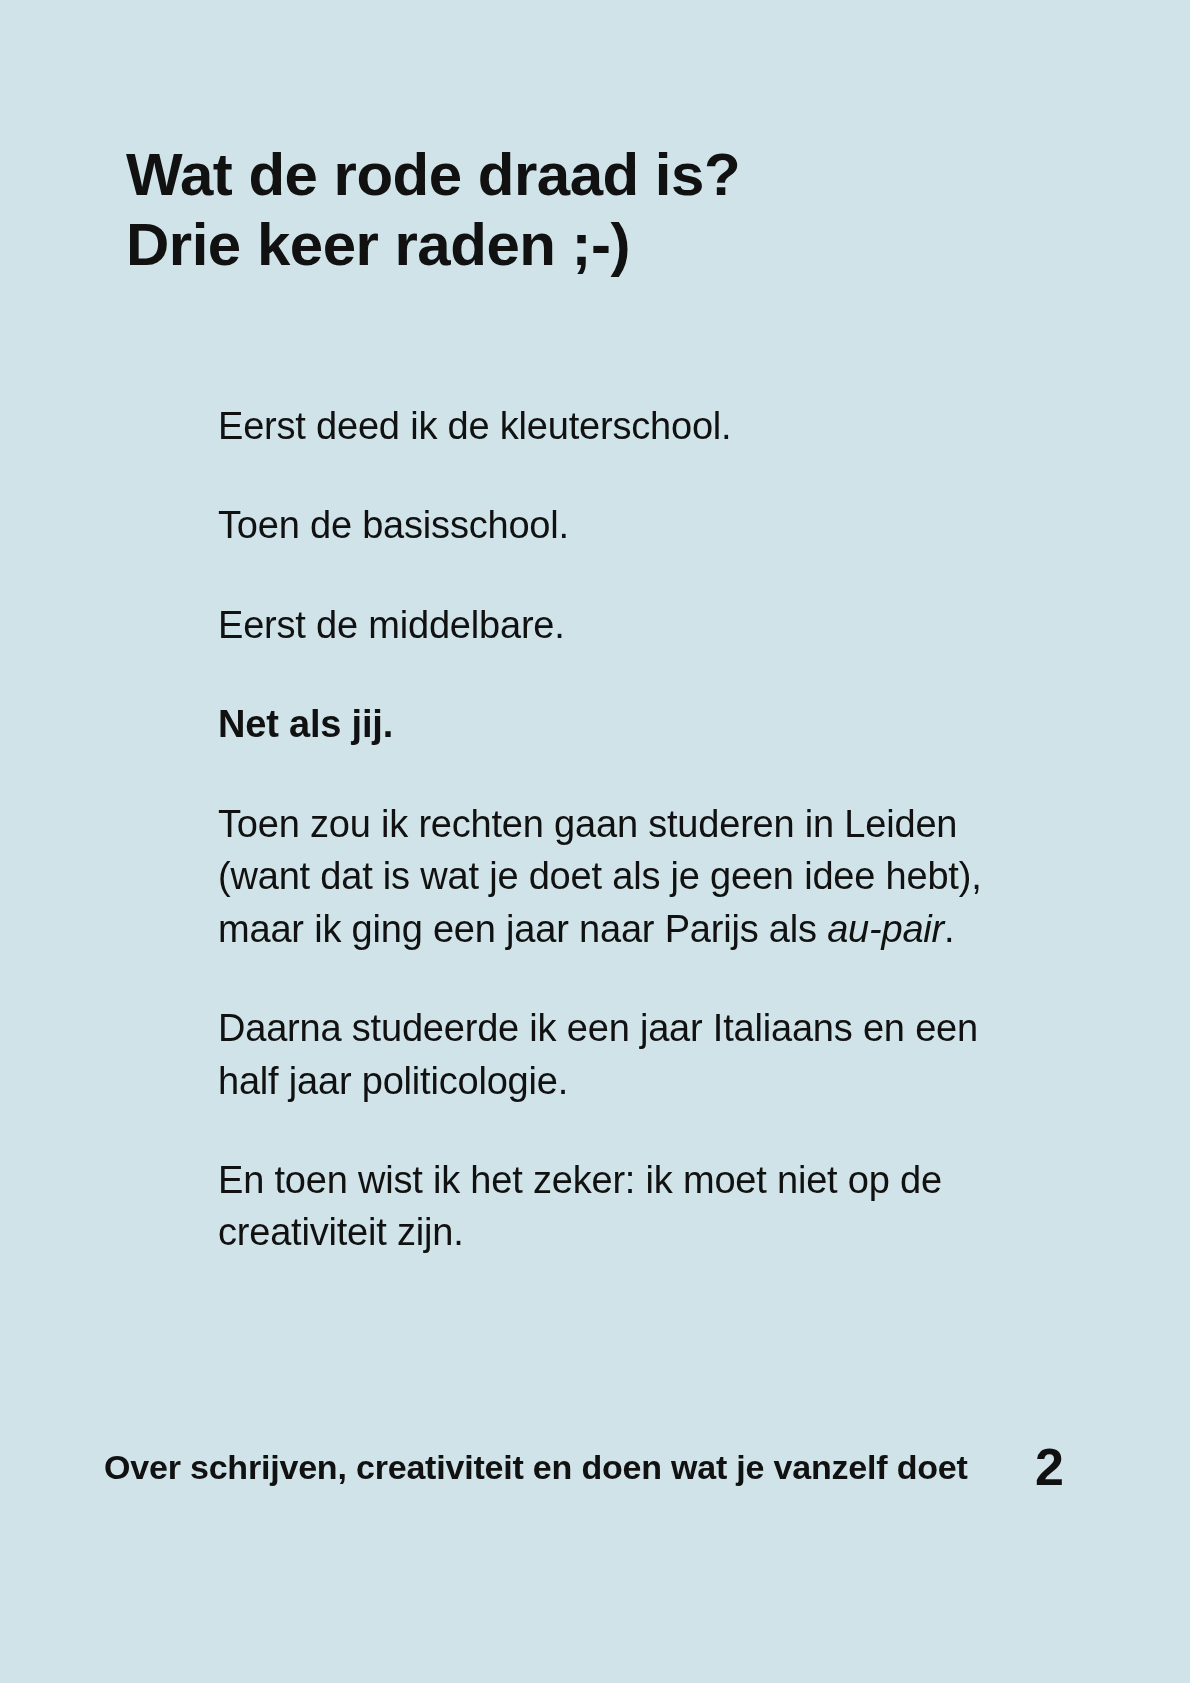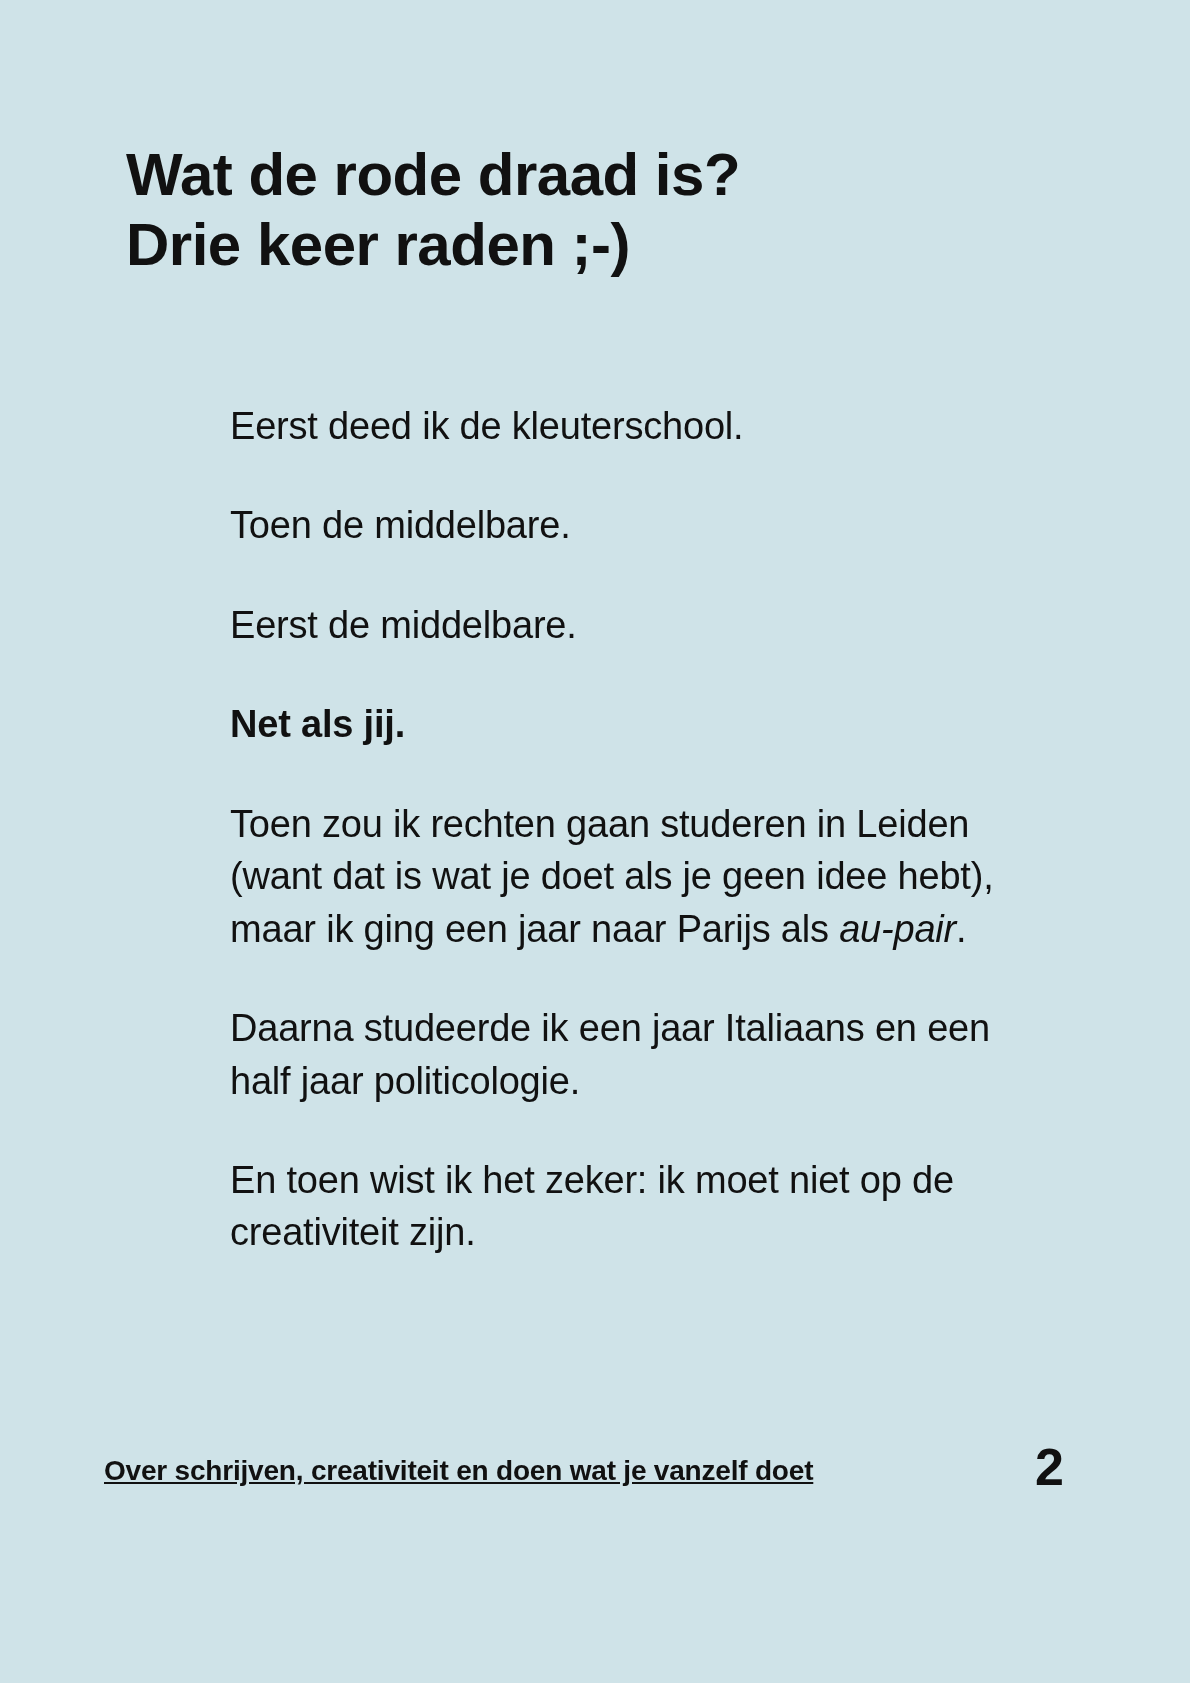--- a/index.html
+++ b/index.html
@@ -38,45 +38,44 @@
   .body-block {
     position: absolute;
     left: 214px;
     top: 400px;
     width: 830px;
   }
   .para {
     font-size: 38px;
     line-height: 1.38;
     color: #111111;
-    margin: 0 0 47px 16px;
+    margin: 0 0 47px 4px;
     letter-spacing: -0.2px;
   }
   .para.bold {
     font-weight: bold;
   }
   .para em {
   }
   .footer {
     position: absolute;
     left: 0;
     right: 0;
     bottom: 196px;
     height: 60px;
   }
   .footer-text {
     position: absolute;
     left: 104px;
     bottom: 0;
-    font-size: 28px;
+    font-size: 34px;
     font-weight: bold;
     letter-spacing: -0.2px;
     color: #111111;
     white-space: nowrap;
-    text-decoration: underline;
   }
   .page-number {
     position: absolute;
     left: 1035px;
     bottom: -10px;
     font-size: 52px;
     font-weight: bold;
     color: #111111;
   }
 </style>
@@ -85,21 +84,21 @@
 
 <div class="page">
 
   <div class="title-block">
     <div class="title-line">Wat de rode draad is?</div>
     <div class="title-line">Drie keer raden ;-)</div>
   </div>
 
   <div class="body-block">
     <p class="para">Eerst deed ik de kleuterschool.</p>
-    <p class="para">Toen de middelbare.</p>
+    <p class="para">Toen de basisschool.</p>
     <p class="para">Eerst de middelbare.</p>
     <p class="para bold">Net als jij.</p>
     <p class="para">
       <span>Toen zou ik rechten gaan studeren in Leiden (want dat is wat je doet als je geen idee hebt), maar ik ging een jaar naar Parijs als </span><em>au-pair</em><span>.</span>
     </p>
     <p class="para">Daarna studeerde ik een jaar Italiaans en een half jaar politicologie.</p>
     <p class="para">En toen wist ik het zeker: ik moet niet op de creativiteit zijn.</p>
   </div>
 
   <div class="footer">

